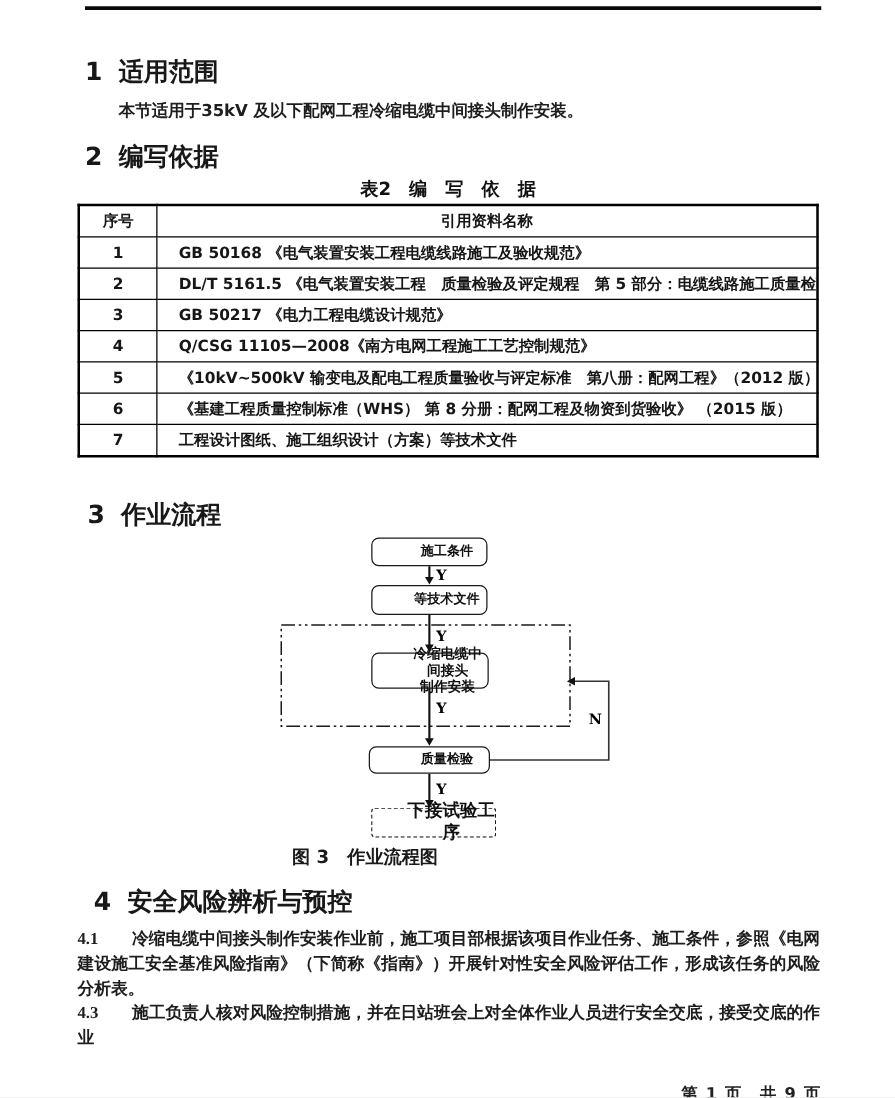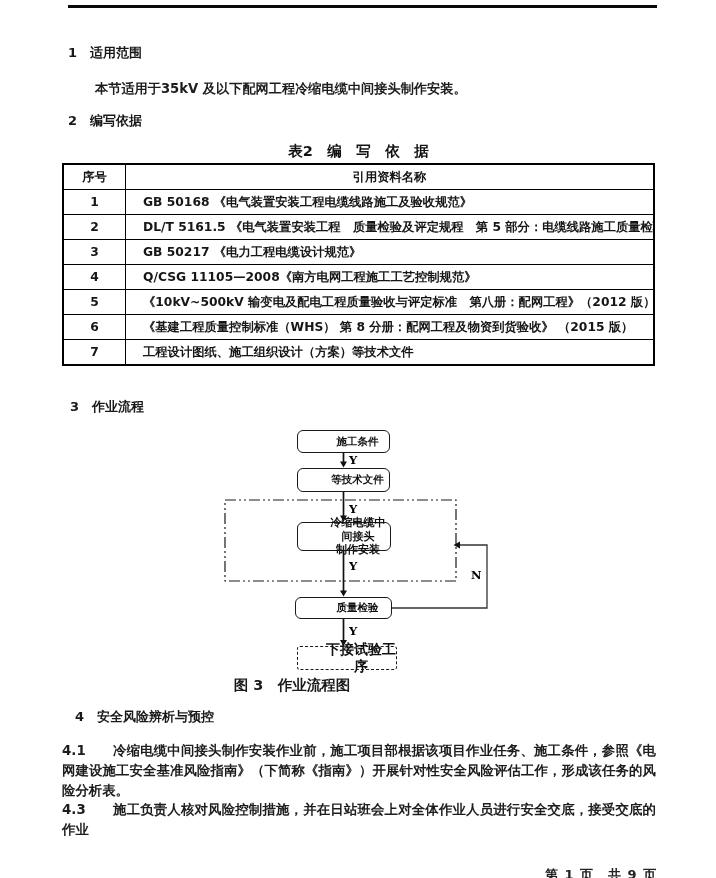--- a/index.html
+++ b/index.html
@@ -5,21 +5,21 @@
   html,body{margin:0;padding:0;background:#e8e8e8;}
   .page{
     position:relative;
     width:716px;height:878px;
     background:#ffffff;
     overflow:hidden;
     font-family:"DejaVu Sans","Liberation Sans",sans-serif;
     color:#1b1b1b;
   }
   .top-rule{position:absolute;left:68px;top:5px;width:589px;height:3px;background:#0a0a0a;}
-  .sec{position:absolute;margin:0;font-size:13px;font-weight:700;color:#181818;white-space:nowrap;}
+  .sec{position:absolute;margin:0;font-size:20px;font-weight:700;color:#181818;white-space:nowrap;}
   .sec .num{margin-right:13px;}
   .body-text{position:absolute;margin:0;font-size:13.2px;font-weight:600;color:#1d1d1d;white-space:nowrap;}
   .table-title{position:absolute;left:62px;top:142px;width:593px;text-align:center;font-size:14.5px;font-weight:700;color:#111;}
   table.ref{
     position:absolute;left:62px;top:163px;width:593px;
     border-collapse:collapse;table-layout:fixed;
     border:2px solid #000;
   }
   table.ref th,table.ref td{
     border:1px solid #000;
@@ -40,21 +40,21 @@
   .fnode.dashed{border:1.6px dashed #1a1a1a;border-radius:3px;font-size:14px;}
   .edge-label{
     position:absolute;font-family:"DejaVu Serif","Liberation Serif",serif;
     font-weight:700;font-size:11.5px;color:#000;background:#fff;line-height:1;
     padding:0 1px;
   }
   .fig-caption{position:absolute;left:0;top:676px;width:584px;text-align:center;
     font-size:14.5px;font-weight:700;color:#1a1a1a;}
   .paras{position:absolute;left:62px;top:741px;width:594px;}
   .paras p{margin:0;font-size:13.4px;font-weight:600;color:#1d1d1d;
-    line-height:19.8px;text-align:justify;}
+    line-height:19.8px;text-align:justify;font-family:Liberation Serif, serif;}
   .footer{position:absolute;left:545px;top:866px;font-size:13px;font-weight:600;
     color:#222;white-space:nowrap;letter-spacing:1px;}
 </style>
 </head>
 <body>
 
 <div class="page">
 
   <div class="top-rule"></div>
 

